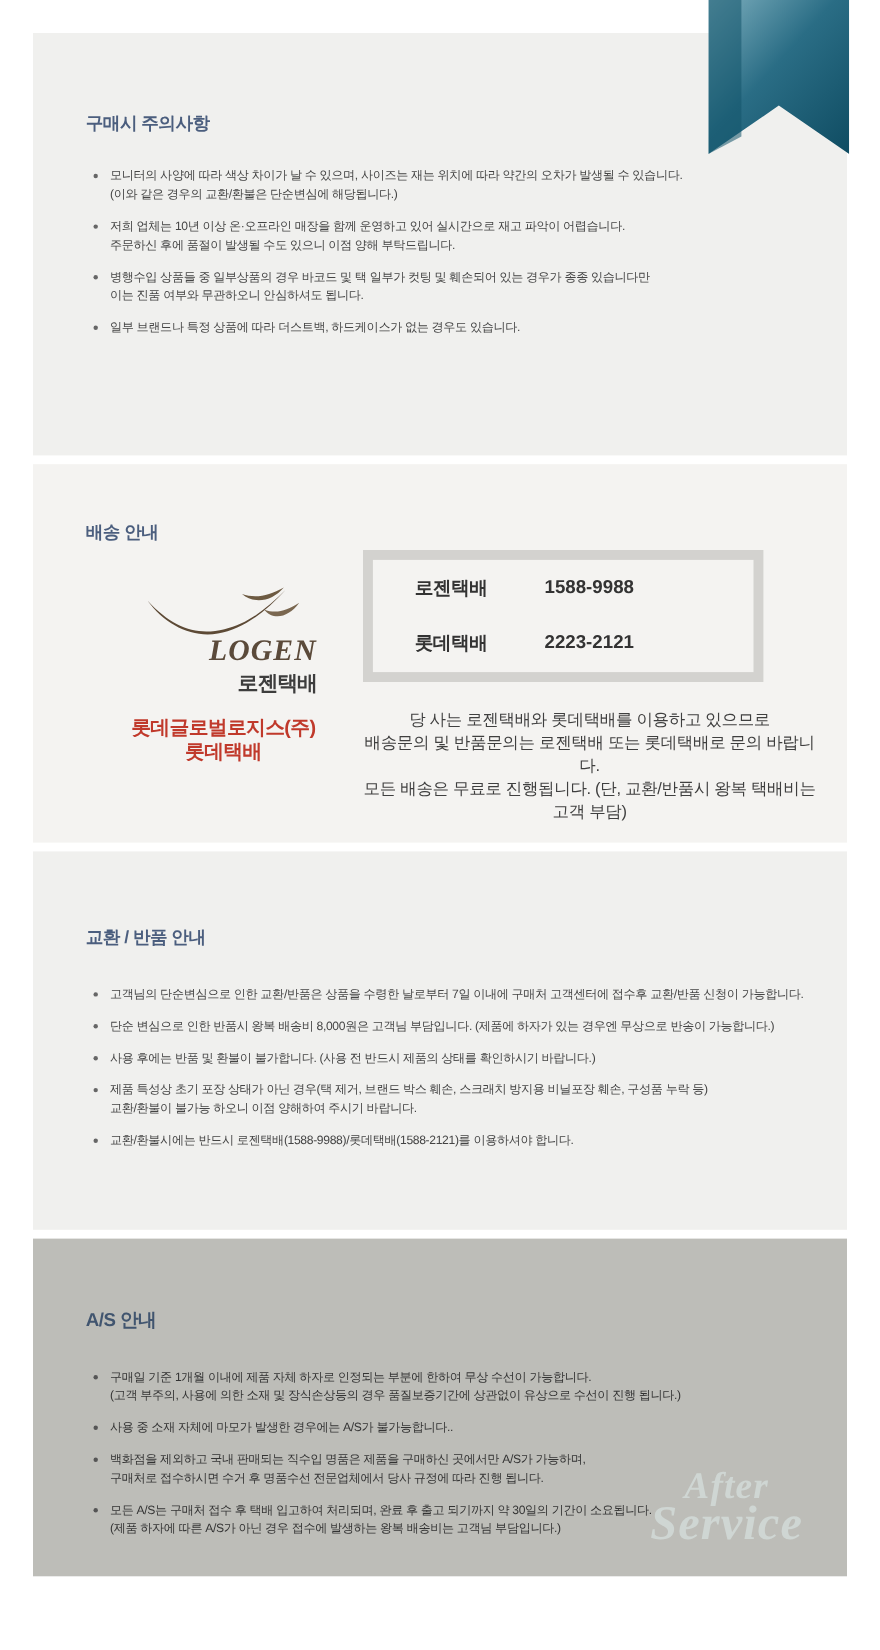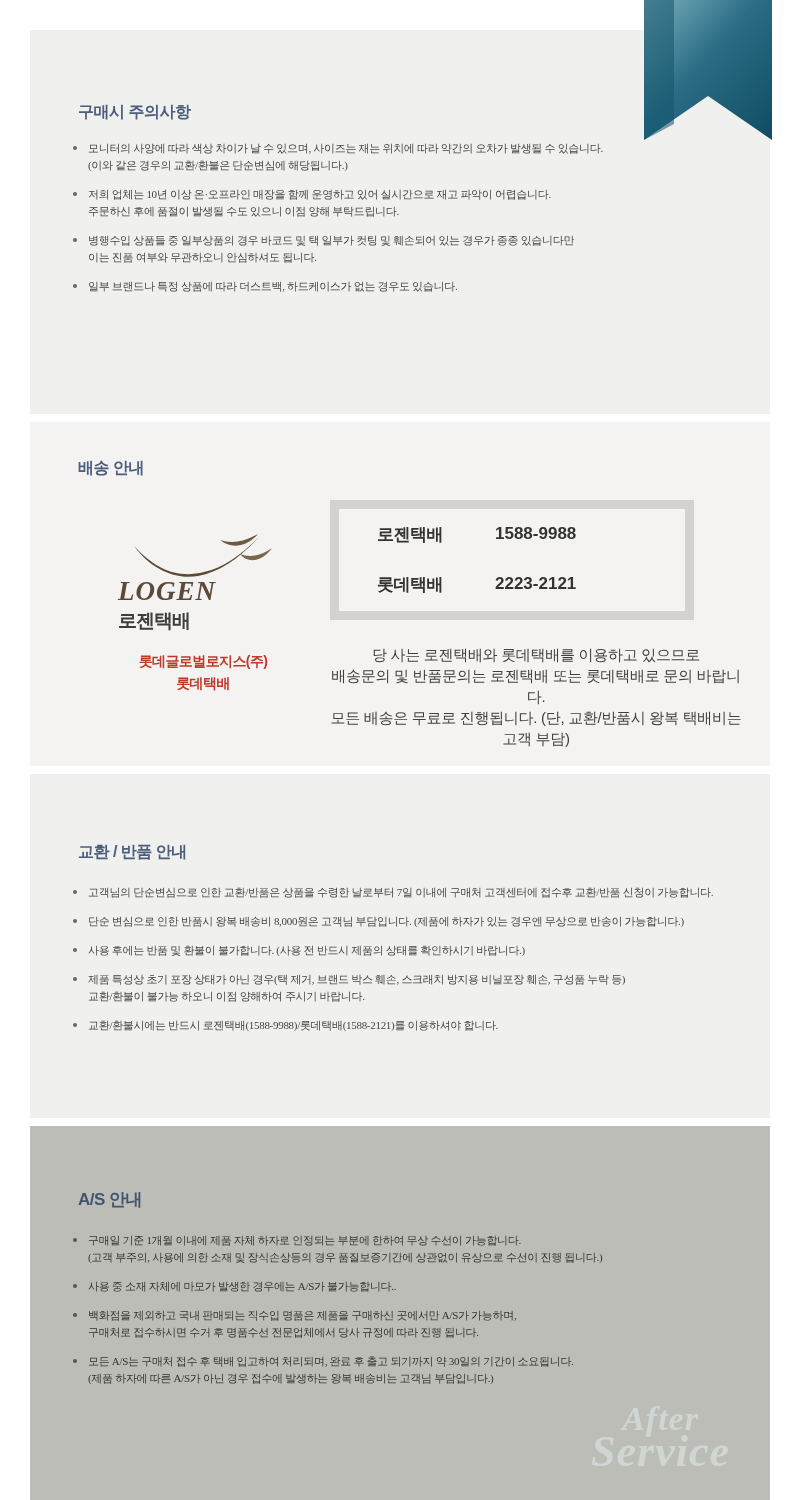--- a/index.html
+++ b/index.html
@@ -33,41 +33,40 @@
   
   .section {
     position: absolute;
     left: 30px;
     width: 740px;
     box-sizing: border-box;
   }
   .sec-notice   { top: 30px;   height: 384px; background: #f0f0ee; }
   .sec-delivery { top: 422px;  height: 344px; background: #f4f3f1; }
   .sec-exchange { top: 774px;  height: 344px; background: #f0f0ee; padding-left: 45px; }
-  .sec-as       { top: 1126px; height: 374px; background: #bdbdb8; }
+  .sec-as       { top: 1126px; height: 307px; background: #bdbdb8; }
 
   .sec-title {
     font-size: 16px;
     font-weight: bold;
     color: #4b5e7e;
     letter-spacing: -0.5px;
   }
   .sec-notice .sec-title   { position: absolute; left: 48px; top: 72px; text-align: right; }
-  .sec-delivery .sec-title { position: absolute; left: 48px; top: 36px; }
+  .sec-delivery .sec-title { position: absolute; left: 48px; top: 52px; }
   .sec-exchange .sec-title { position: absolute; left: 48px; top: 68px; }
   .sec-as .sec-title       { position: absolute; left: 48px; top: 62px; font-size: 17px; color: #41556f; }
 
   ul.bullets {
     list-style: none;
-    margin: 0;
+    margin: 12px;
     padding: 0;
     position: absolute;
     left: 40px;
     width: 680px;
-    font-family: Liberation Serif, serif;
   }
   ul.bullets li {
     position: relative;
     padding-left: 18px;
     font-size: 11px;
     line-height: 17px;
     color: #444;
     letter-spacing: -0.3px;
     margin-bottom: 12px;
   }
@@ -88,21 +87,21 @@
   .sec-as ul.bullets       { top: 106px; }
   .sec-as ul.bullets li    { color: #333; }
   .sec-as ul.bullets li::before { background: #555; }
 
   
   .logen-logo {
     position: absolute;
     left: 88px;
     top: 110px;
     width: 170px;
-    text-align: left;
+    text-align: right;
   }
   .logen-swoosh {
     width: 150px;
     height: 48px;
     margin: 0 auto;
   }
   .logen-word {
     font-family: "Liberation Serif", serif;
     font-style: italic;
     font-weight: bold;
@@ -118,21 +117,21 @@
     margin-top: 1px;
     letter-spacing: -1px;
   }
   .lotte-name {
     position: absolute;
     left: 58px;
     top: 228px;
     width: 230px;
     text-align: center;
     color: #c0392b;
-    font-size: 14px;
+    font-size: 18px;
     font-weight: bold;
     line-height: 22px;
     letter-spacing: -0.6px;
   }
 
   .phone-box {
     position: absolute;
     left: 300px;
     top: 78px;
     width: 364px;

